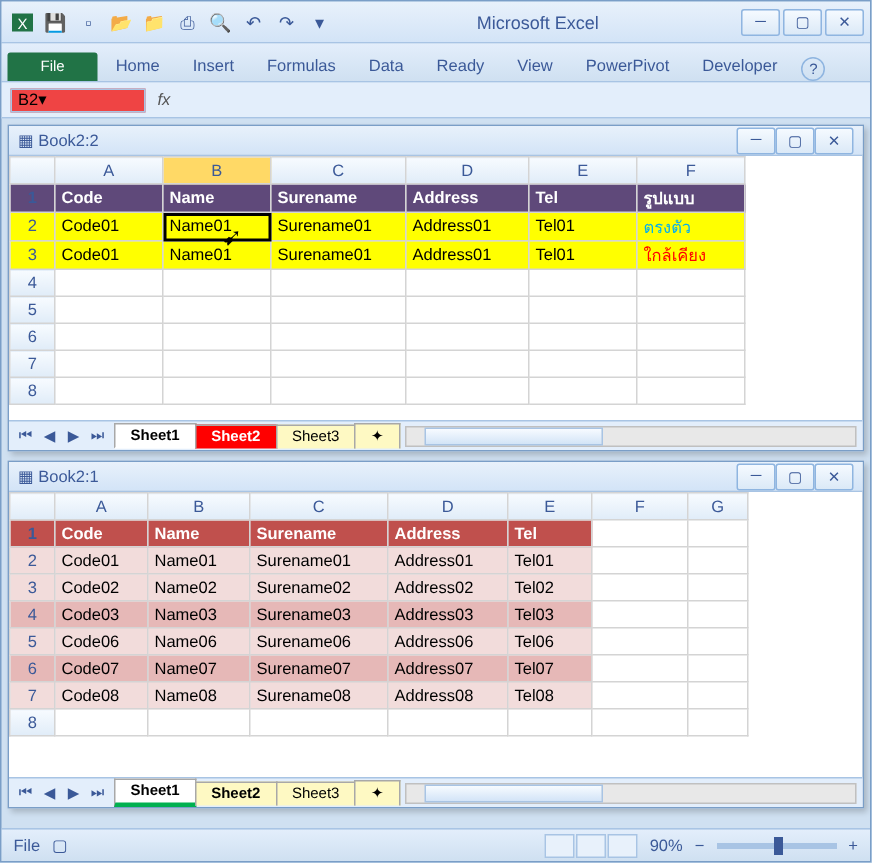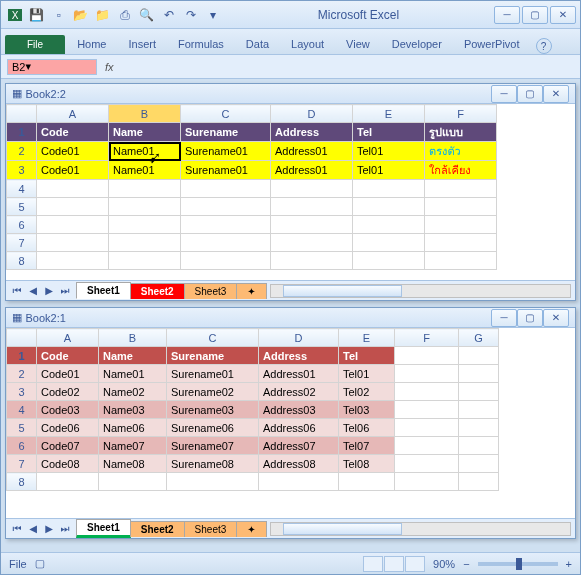--- a/index.html
+++ b/index.html
@@ -9,21 +9,21 @@
 .qat-btn { width: 20px; height: 20px; display: flex; align-items: center; justify-content: center; font-size: 12px; color: #3b5998; cursor: pointer; }
 .qat-btn svg { width: 16px; height: 16px; }
 .title-spacer { flex: 1; text-align: center; font-size: 12px; color: #3b5998; display: flex; align-items: center; justify-content: center; gap: 4px; }
 .win-controls { display: flex; gap: 2px; }
 .win-btn { width: 26px; height: 18px; border: 1px solid #8fb5e0; background: linear-gradient(#f5faff,#dbe9f7); border-radius: 2px; display: flex; align-items: center; justify-content: center; font-size: 10px; color: #3b5998; cursor: pointer; }
 .ribbon-tabs { height: 26px; background: linear-gradient(#e3eefb,#cfe0f1); display: flex; align-items: flex-end; padding: 0 4px; gap: 2px; border-bottom: 1px solid #a8c4e4; }
 .file-tab { background: #217346; color: #fff; padding: 4px 22px; font-size: 10px; border-radius: 2px 2px 0 0; cursor: pointer; }
 .tab { padding: 4px 10px; font-size: 11px; color: #3b5998; cursor: pointer; }
 .help-icon { width: 16px; height: 16px; border: 1px solid #8fb5e0; border-radius: 50%; font-size: 10px; display: flex; align-items: center; justify-content: center; color: #3b5998; margin-left: 4px; }
 .namebox-row { height: 24px; background: #e3eefb; display: flex; align-items: center; border-bottom: 1px solid #a8c4e4; padding: 0 6px; gap: 4px; }
-.namebox { width: 90px; height: 16px; background: #fca5a5; border: 1px solid #a8c4e4; font-size: 11px; padding: 0 4px; display: flex; align-items: center; }
+.namebox { width: 90px; height: 16px; background: #ef4444; border: 1px solid #a8c4e4; font-size: 11px; padding: 0 4px; display: flex; align-items: center; }
 .fx-label { font-style: italic; font-size: 11px; color: #555; padding: 0 4px; }
 .formula-input { flex: 1; height: 20px; background: #fff; border: 1px solid #a8c4e4; font-size: 11px; padding: 0 4px; display: flex; align-items: center; }
 .workspace { flex: 1; padding: 4px; display: flex; flex-direction: column; gap: 6px; overflow: hidden; }
 .book-window { background: #fff; border: 1px solid #7a9ec7; box-shadow: 2px 2px 4px rgba(0,0,0,0.2); display: flex; flex-direction: column; }
 .book-window.top { height: 218px; }
 .book-window.bottom { height: 232px; }
 .book-title { height: 20px; background: linear-gradient(#e8f1fb,#d3e4f7); display: flex; align-items: center; padding: 0 6px; font-size: 11px; color: #3b5998; border-bottom: 1px solid #a8c4e4; }
 .book-title .spacer { flex: 1; }
 .sheet-area { flex: 1; overflow: hidden; position: relative; }
 table.sheet { border-collapse: collapse; font-size: 11px; position: absolute; top: 0; left: 0; }
@@ -34,21 +34,21 @@
 .hdr-purple td { background: #5f497a !important; color: #fff; text-align: center; font-weight: bold; }
 .row-yellow td { background: #ffff00 !important; }
 .cell-active { outline: 2px solid #000; outline-offset: -2px; position: relative; }
 .watermark { position: absolute; top: 114px; left: 90px; font-size: 18px; color: #0066cc; font-weight: bold; pointer-events: none; }
 .hdr-red td { background: #c0504d !important; color: #fff; font-weight: bold; }
 .row-pink1 td { background: #f2dcdb !important; }
 .row-pink2 td { background: #e6b8b7 !important; }
 .sheet-tabs { height: 20px; background: #e3eefb; display: flex; align-items: center; border-top: 1px solid #a8c4e4; font-size: 10px; }
 .nav-arrows { display: flex; padding: 0 4px; gap: 2px; }
 .nav-arrow { width: 14px; height: 14px; display: flex; align-items: center; justify-content: center; color: #3b5998; cursor: pointer; }
-.sheet-tab { padding: 2px 10px; border: 1px solid #a8a8a8; border-bottom: none; background: #fdba74; margin-right: -1px; cursor: pointer; }
+.sheet-tab { padding: 2px 10px; border: 1px solid #a8a8a8; border-bottom: none; background: #fef9c3; margin-right: -1px; cursor: pointer; }
 .sheet-tab.active { background: #fff; border-bottom: 1px solid #fff; font-weight: bold; }
 .sheet-tab.active-red { background: #ff0000; color: #fff; font-weight: bold; }
 .sheet-tab.active-green { border-bottom: 3px solid #00b050; background:#fff; font-weight: bold;}
 .scroll-spacer { flex: 1; display: flex; align-items: center; padding: 0 4px; }
 .hscroll { flex: 1; height: 14px; background: #e8e8e8; border: 1px solid #c0c0c0; position: relative; }
 .hscroll-thumb { position: absolute; left: 12px; top: 0; bottom: 0; width: 40%; background: linear-gradient(#f7fbff,#d3e4f7); border: 1px solid #a8c4e4; }
 .statusbar { height: 22px; background: linear-gradient(#e3eefb,#cfe0f1); display: flex; align-items: center; padding: 0 8px; font-size: 11px; color: #3b5998; border-top: 1px solid #a8c4e4; gap: 8px; }
 .statusbar .spacer { flex: 1; }
 .view-btns { display: flex; gap: 1px; }
 .view-btn { width: 20px; height: 16px; border: 1px solid #a8c4e4; background: #e8f1fb; cursor: pointer; }
@@ -90,24 +90,24 @@
     <div class="win-btn">✕</div>
   </div>
 </div>
 
 <div class="ribbon-tabs">
   <div class="file-tab">File</div>
   <div class="tab">Home</div>
   <div class="tab">Insert</div>
   <div class="tab">Formulas</div>
   <div class="tab">Data</div>
-  <div class="tab">Layout</div>
+  <div class="tab">Ready</div>
   <div class="tab">View</div>
+  <div class="tab">PowerPivot</div>
   <div class="tab">Developer</div>
-  <div class="tab">PowerPivot</div>
   <div class="help-icon">?</div>
 
 </div>
 
 <div class="namebox-row">
   <div class="namebox">
     <span>B2</span>
     <span>▾</span>
   </div>
   <span class="fx-label">fx</span>

